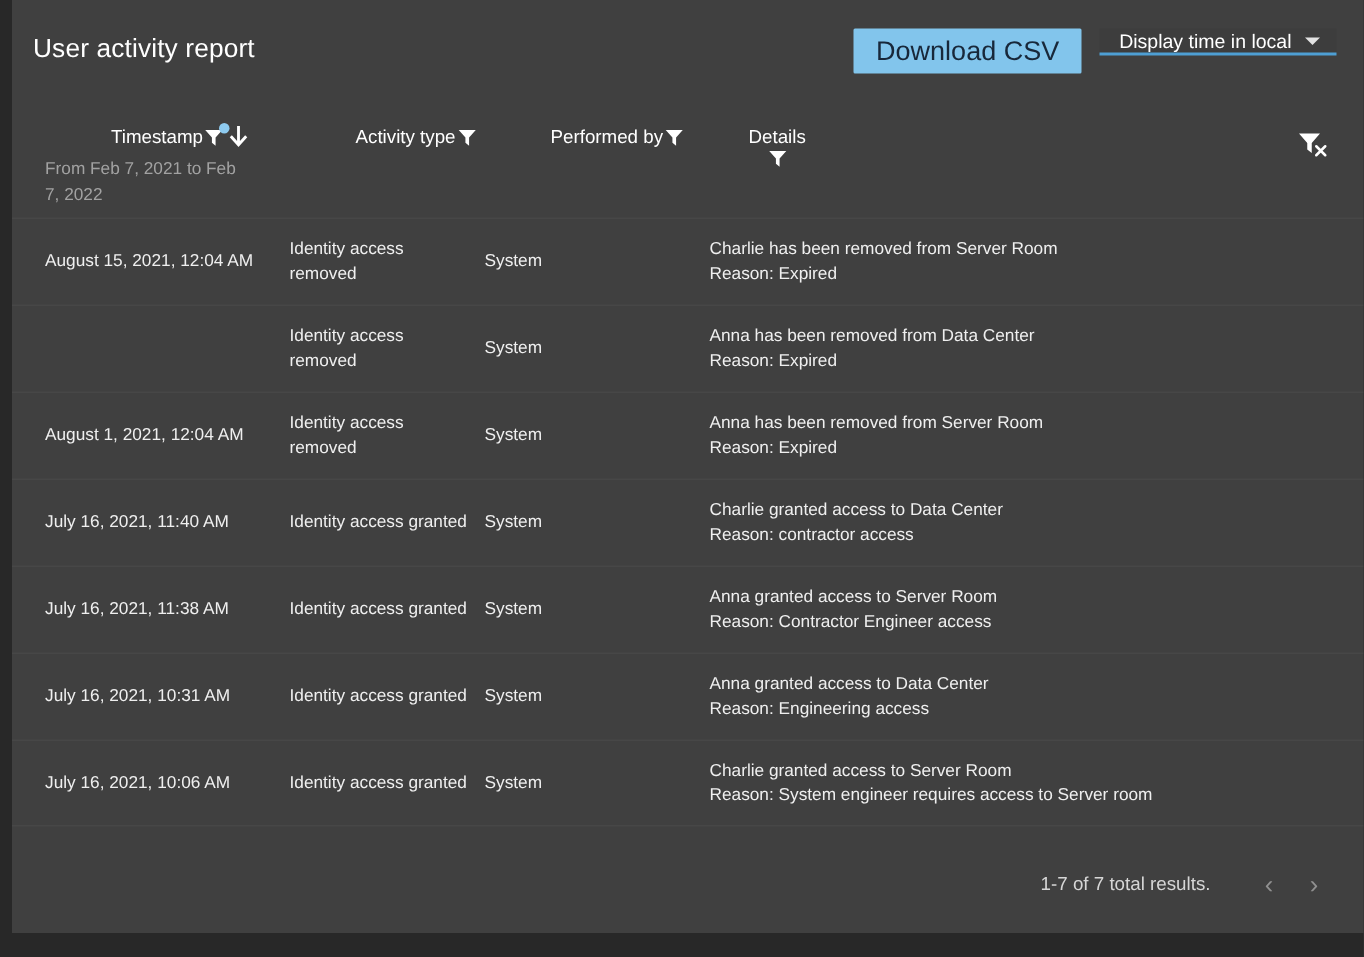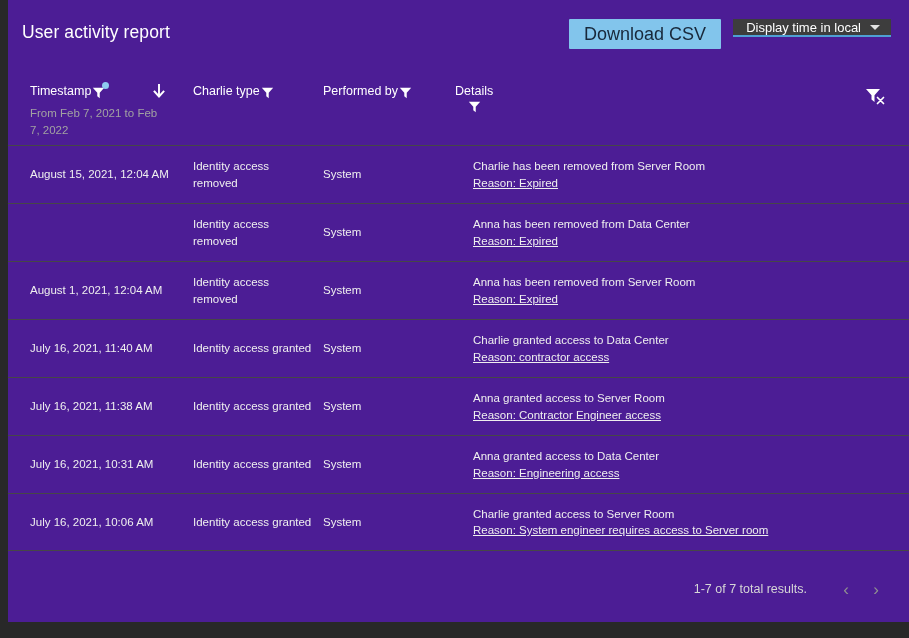--- a/index.html
+++ b/index.html
@@ -24,21 +24,21 @@
     width: 909px; height: 638px;
     background: #282828;
   }
 
   #panel {
     position: absolute;
     left: 8px;
     top: 0;
     width: 901px;
     height: 622px;
-    background: #4c1d95;
+    background: #404040;
     overflow: hidden;
   }
 
   
   .panel-header {
     position: relative;
     height: 68px;
   }
 
   .page-title {
@@ -104,20 +104,21 @@
     height: 77px;
   }
 
   .colhead {
     position: absolute;
     top: 16px;
     display: flex;
     align-items: center;
     gap: 1px;
     white-space: nowrap;
+    margin-left: 44px;
   }
   .colhead .label {
     font-size: 12.5px;
     color: #ffffff;
     font-weight: 400;
   }
 
   .col-timestamp { left: 22px; }
   .col-activity  { left: 185px; }
   .col-performed { left: 315px; }
@@ -185,21 +186,21 @@
     position: absolute;
     font-size: 11.5px;
     line-height: 16.5px;
     color: #efefef;
   }
   .cell.timestamp  { left: 22px;  width: 160px; }
   .cell.activity   { left: 185px; width: 120px; }
   .cell.performed  { left: 315px; width: 125px; }
   .cell.details    { left: 465px; width: 430px; }
 
-  .detail-line2 { display: block; text-decoration: underline; }
+  .detail-line2 { display: block; }
 
   
   .panel-footer {
     position: absolute;
     left: 0;
     bottom: 0;
     width: 901px;
     height: 66px;
     display: flex;
     align-items: center;
@@ -259,21 +260,21 @@
 
       <div class="ts-sub">From Feb 7, 2021 to Feb 7, 2022</div>
 
       <div class="sort-arrow">
         <svg width="18" height="20" viewBox="0 0 18 20">
           <path d="M9 3 L9 13 M4.5 9.5 L9 14.5 L13.5 9.5" stroke="#ffffff" stroke-width="1.9" fill="none" stroke-linecap="square"></path>
         </svg>
       </div>
 
       <div class="colhead col-activity">
-        <span class="label">Charlie type</span>
+        <span class="label">Activity type</span>
         <span class="filter-icon">
           <svg width="13" height="13" viewBox="0 0 16 16">
             <polygon points="1,2 15,2 9.5,8.3 9.5,15 6.5,12.6 6.5,8.3" fill="#ffffff"></polygon>
           </svg>
         </span>
       </div>
 
       <div class="colhead col-performed">
         <span class="label">Performed by</span>
         <span class="filter-icon">

